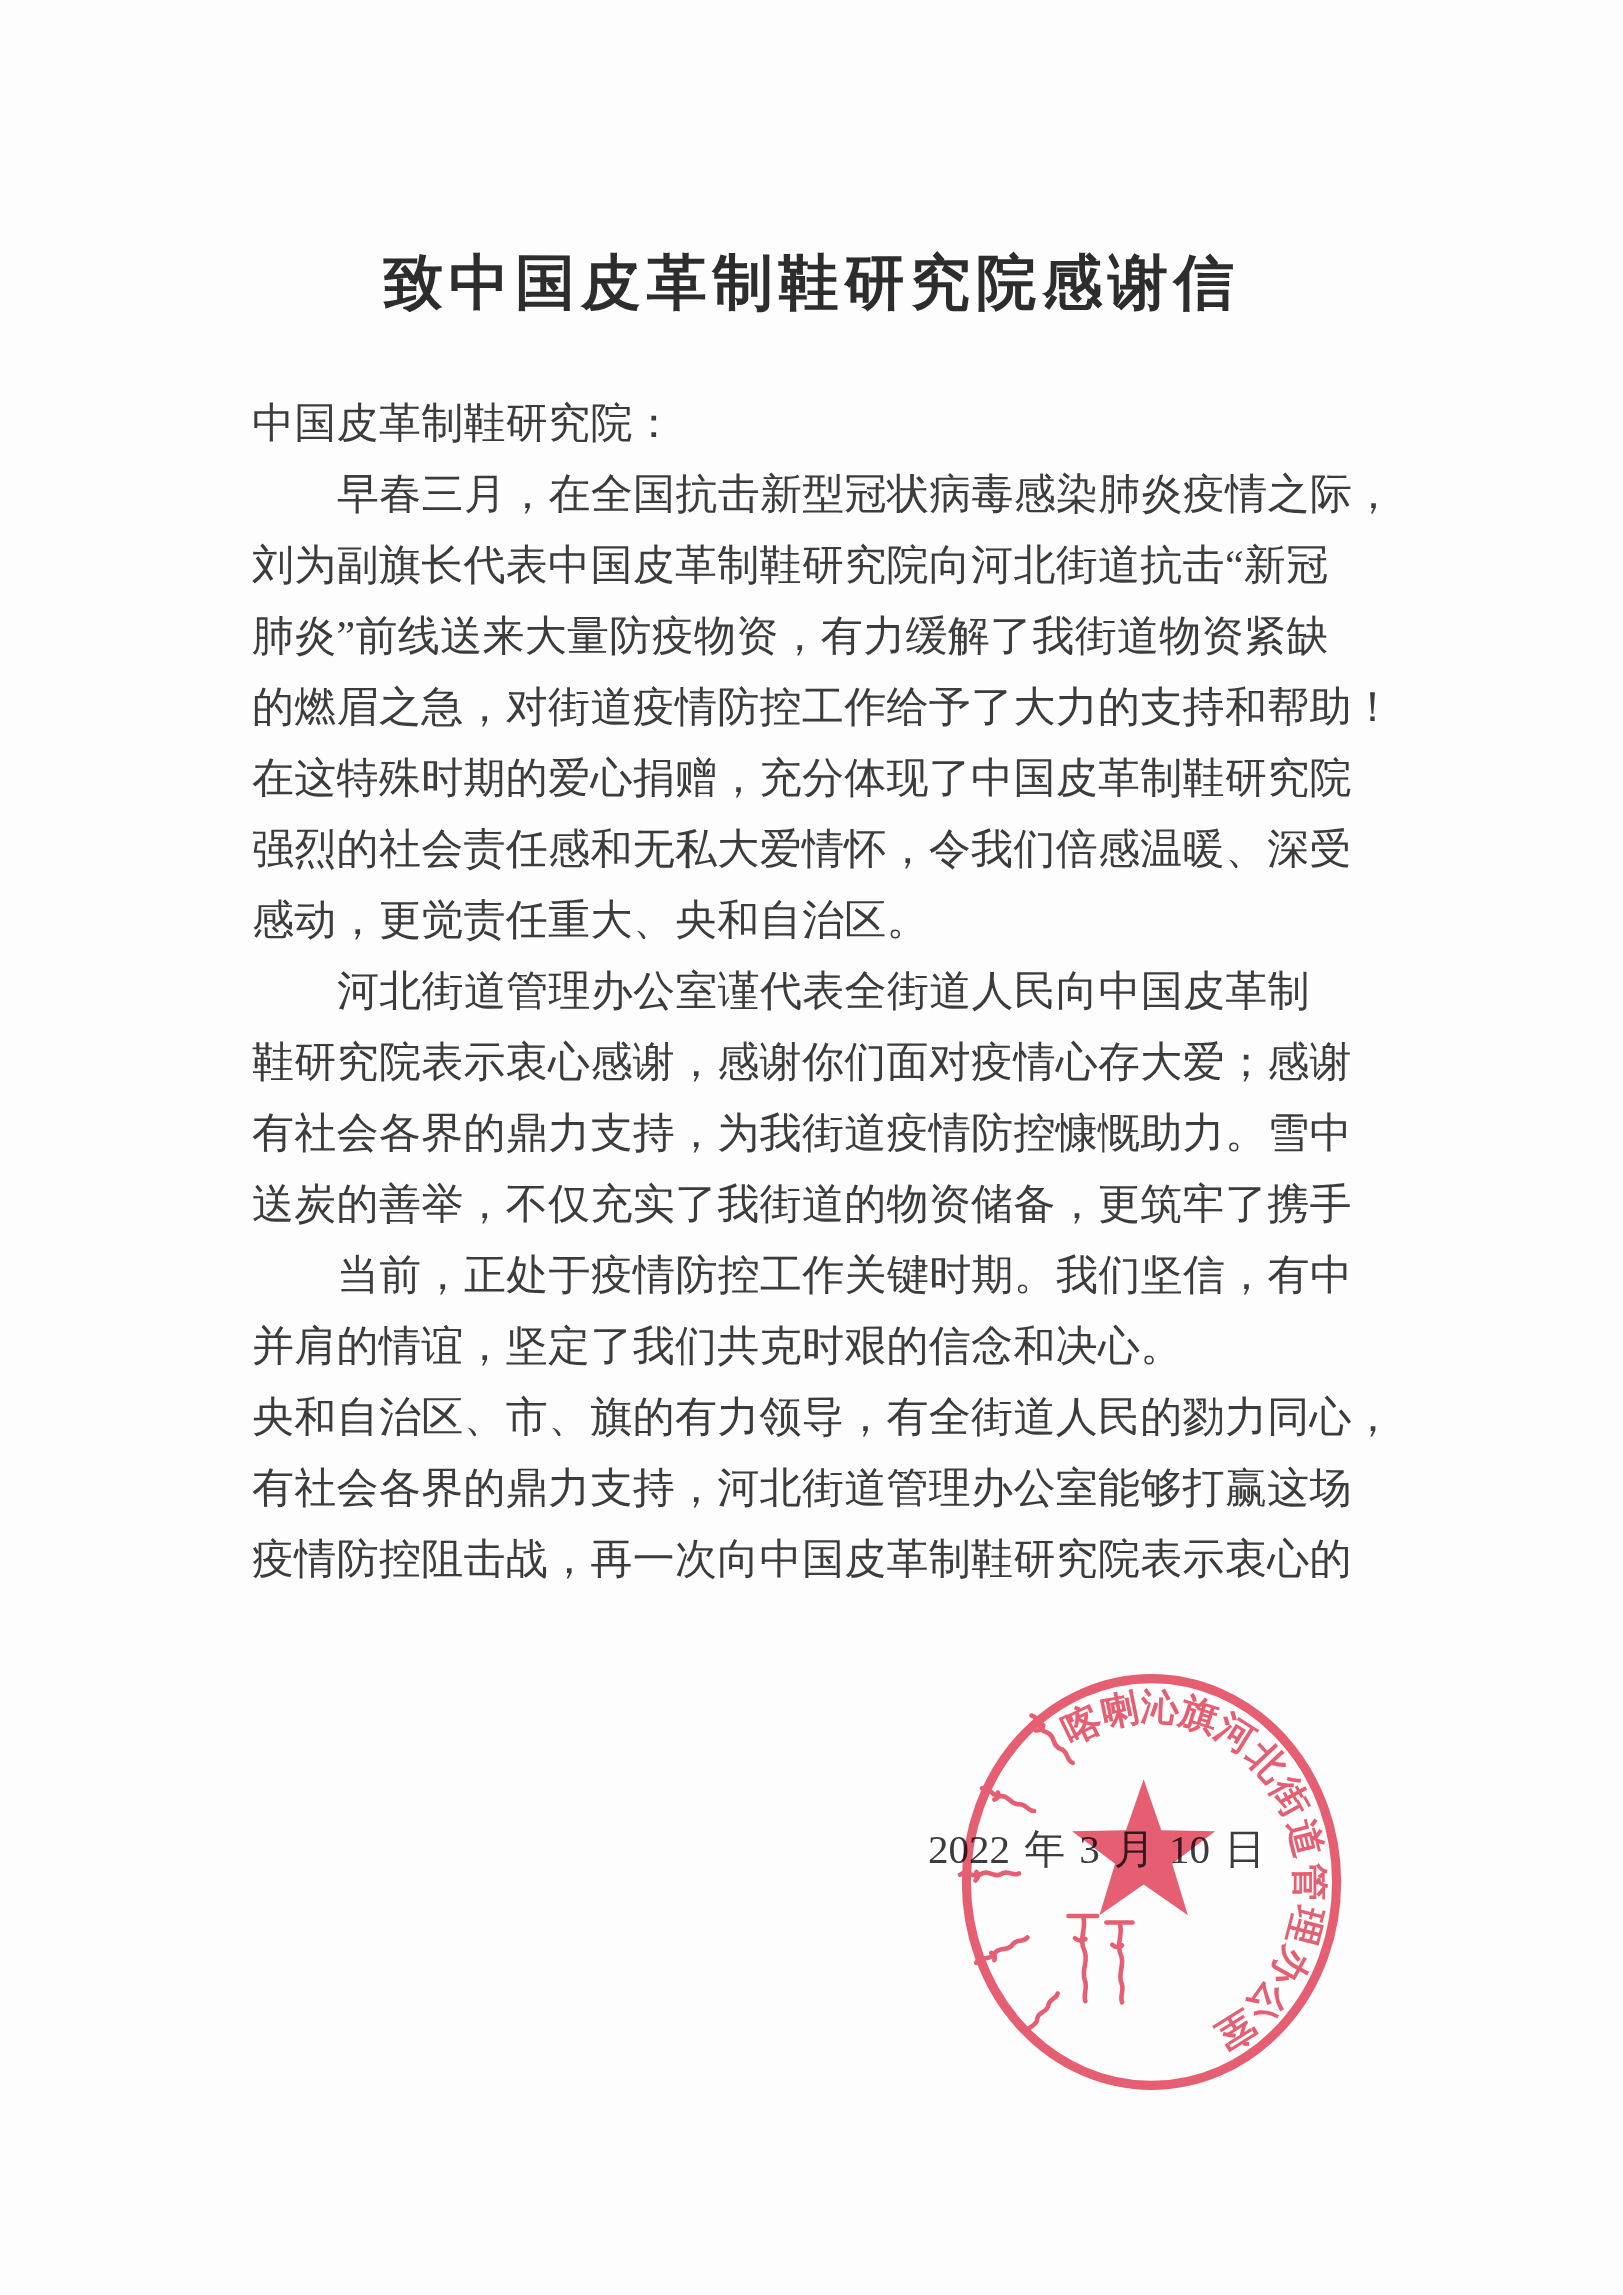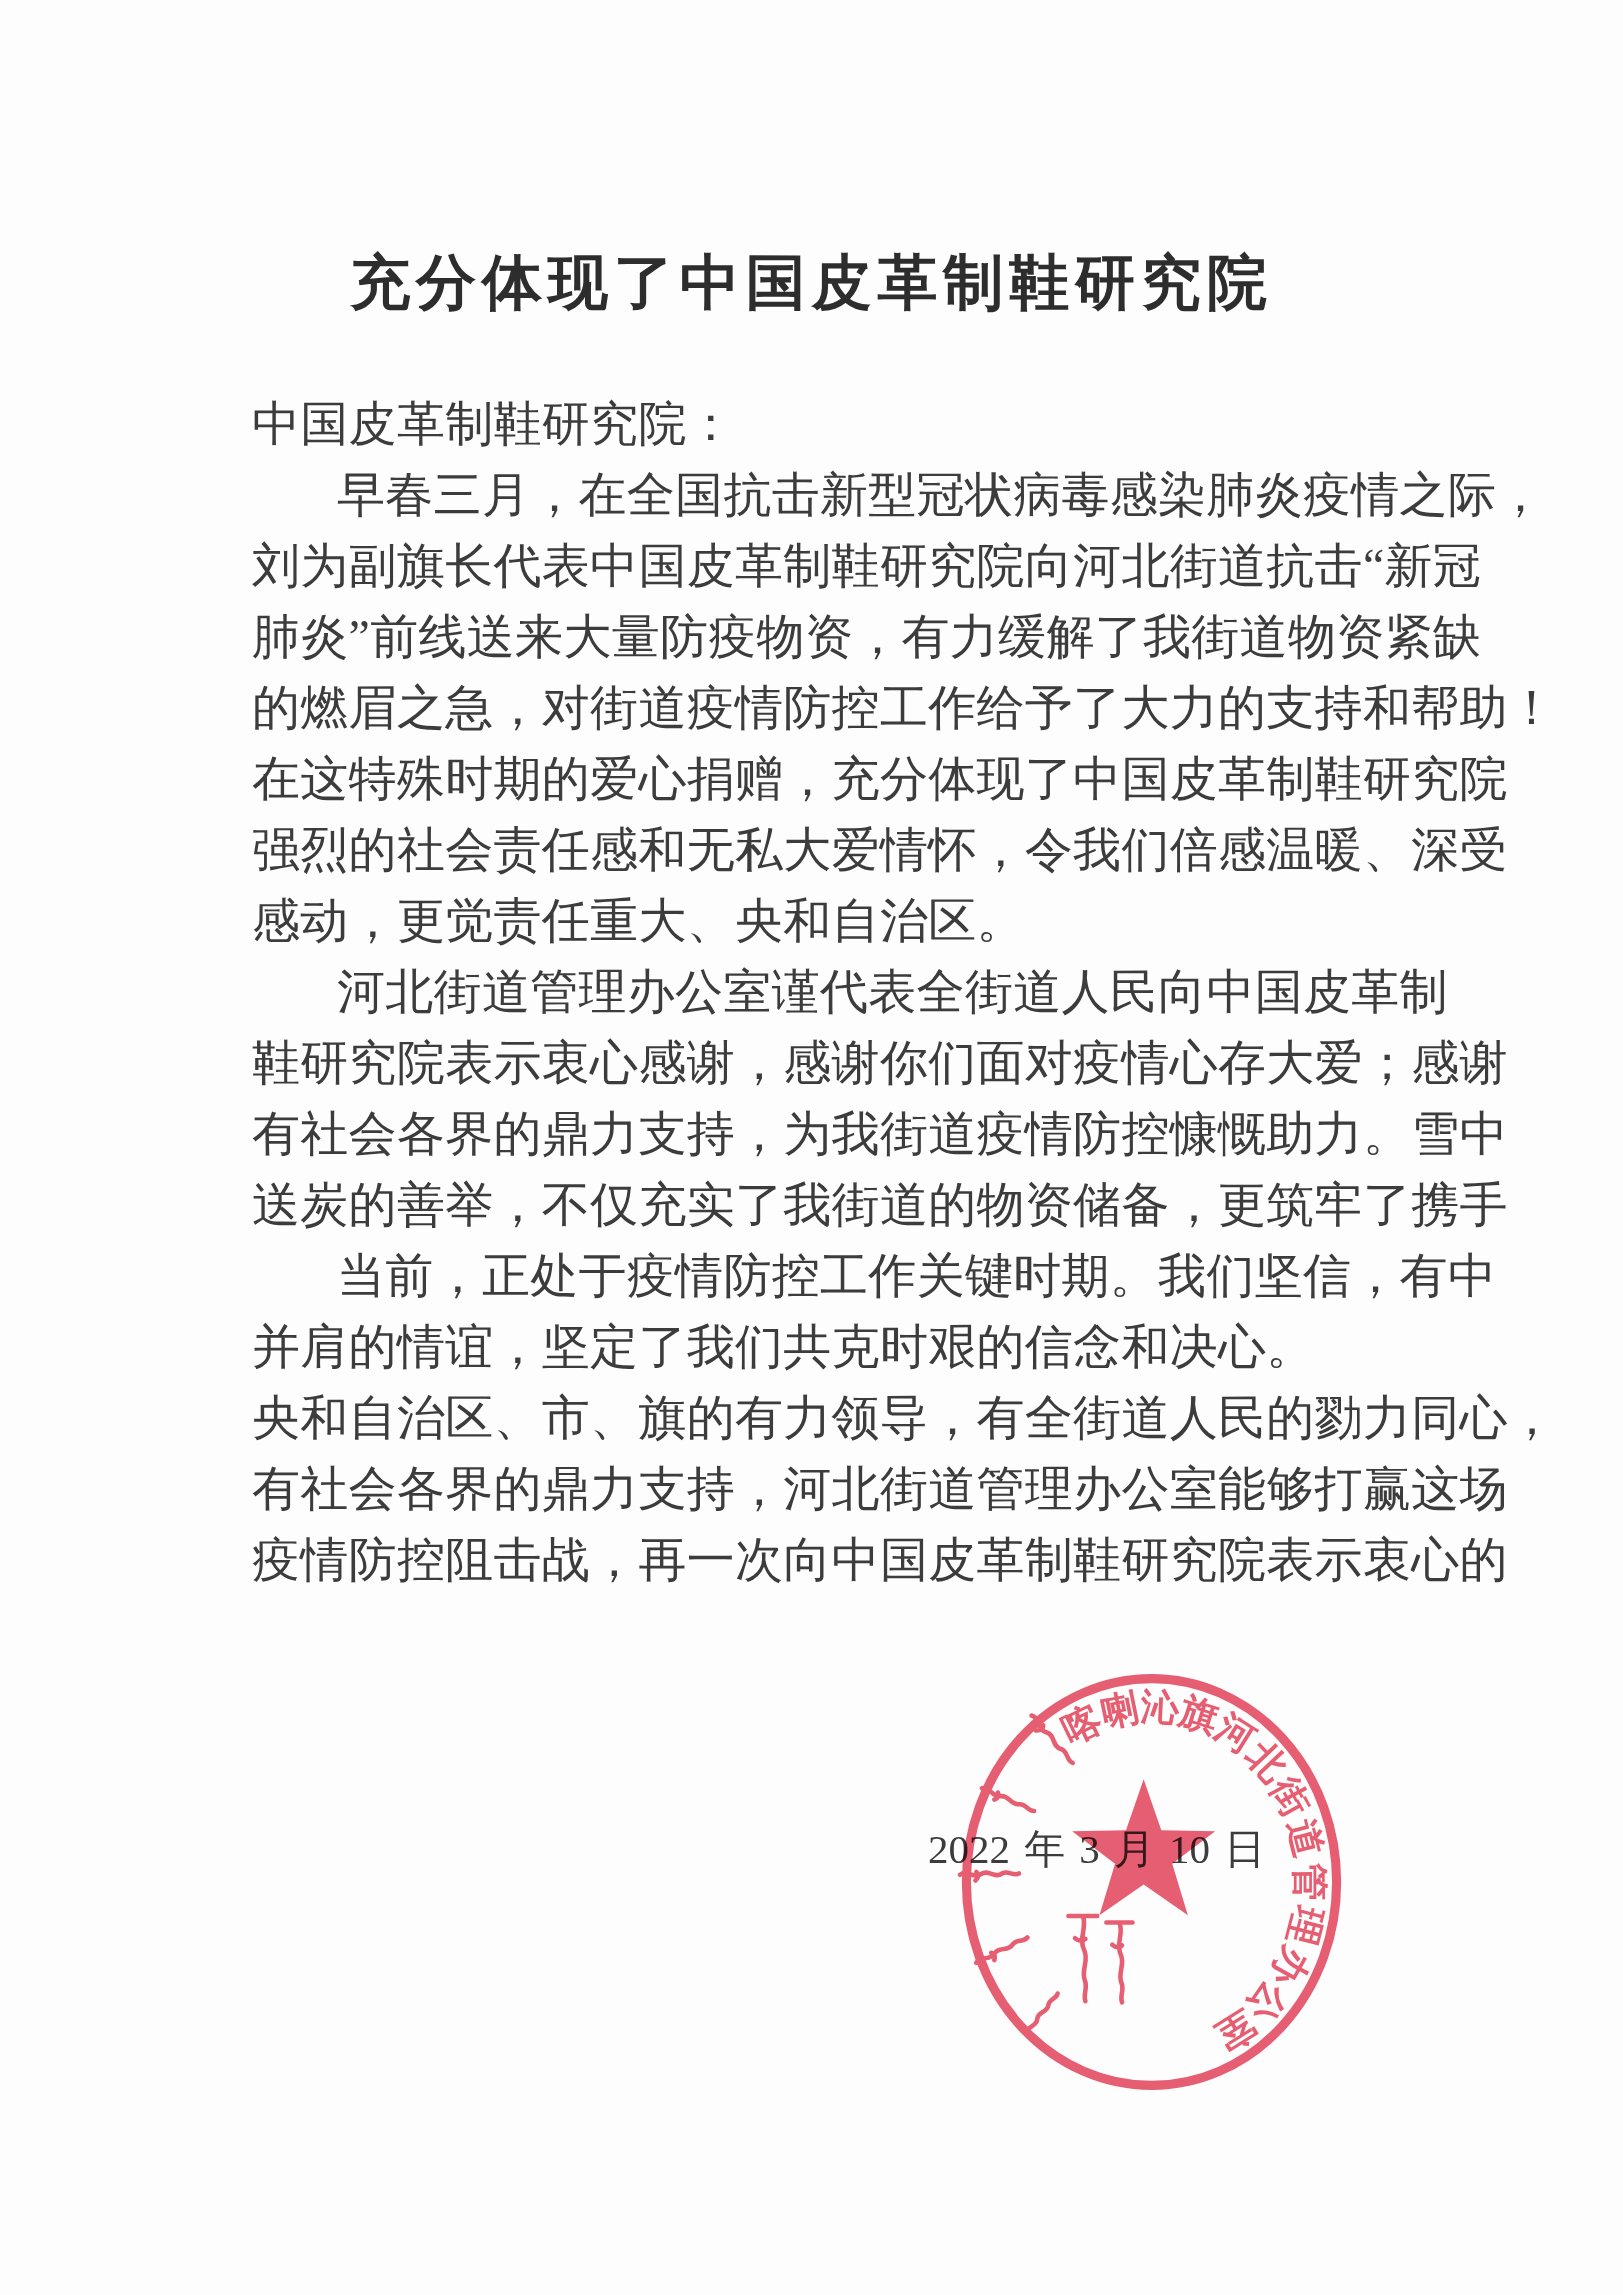--- a/index.html
+++ b/index.html
@@ -13,21 +13,21 @@
     font-family:"Liberation Serif","DejaVu Serif",serif;
     color:var(--text); overflow:hidden;
   }
   .title{
     position:absolute; left:0; right:0; top:247px; margin:0;
     text-align:center; font-size:60px; line-height:72px; font-weight:bold;
     letter-spacing:5.9px; color:var(--title_text);
   }
   .body-block{ position:absolute; left:252px; top:388px; width:1152px; }
   .line{
-    height:71px; line-height:71px; font-size:48px;
+    height:71px; line-height:71px; font-size:42px;
     white-space:nowrap; letter-spacing:0.3px;
   }
   .indent{ padding-left:85px; }
   .signature{
     position:absolute; left:865px; top:1743px; font-size:42px;
     line-height:46px; letter-spacing:0.7px; white-space:nowrap;
   }
   .date{
     position:absolute; left:928px; top:1826px; font-size:41px;
     line-height:46px; word-spacing:3.9px; white-space:nowrap;
@@ -41,21 +41,21 @@
     font-size:58px; font-weight:bold; fill:var(--seal_red);
     text-anchor:middle; dominant-baseline:central;
   }
   .seal .mark{ stroke:var(--seal_red); stroke-width:7; fill:none; stroke-linecap:round; }
 </style>
 </head>
 <body>
 
 <div class="page">
 
-  <h1 class="title">充分体现了中国皮革制鞋研究院</h1>
+  <h1 class="title">致中国皮革制鞋研究院感谢信</h1>
 
   <div class="body-block">
     <div class="line">中国皮革制鞋研究院：</div>
     <div class="line indent">早春三月，在全国抗击新型冠状病毒感染肺炎疫情之际，</div>
     <div class="line">刘为副旗长代表中国皮革制鞋研究院向河北街道抗击“新冠</div>
     <div class="line">肺炎”前线送来大量防疫物资，有力缓解了我街道物资紧缺</div>
     <div class="line">的燃眉之急，对街道疫情防控工作给予了大力的支持和帮助！</div>
     <div class="line">在这特殊时期的爱心捐赠，充分体现了中国皮革制鞋研究院</div>
     <div class="line">强烈的社会责任感和无私大爱情怀，令我们倍感温暖、深受</div>
     <div class="line">感动，更觉责任重大、央和自治区。</div>

